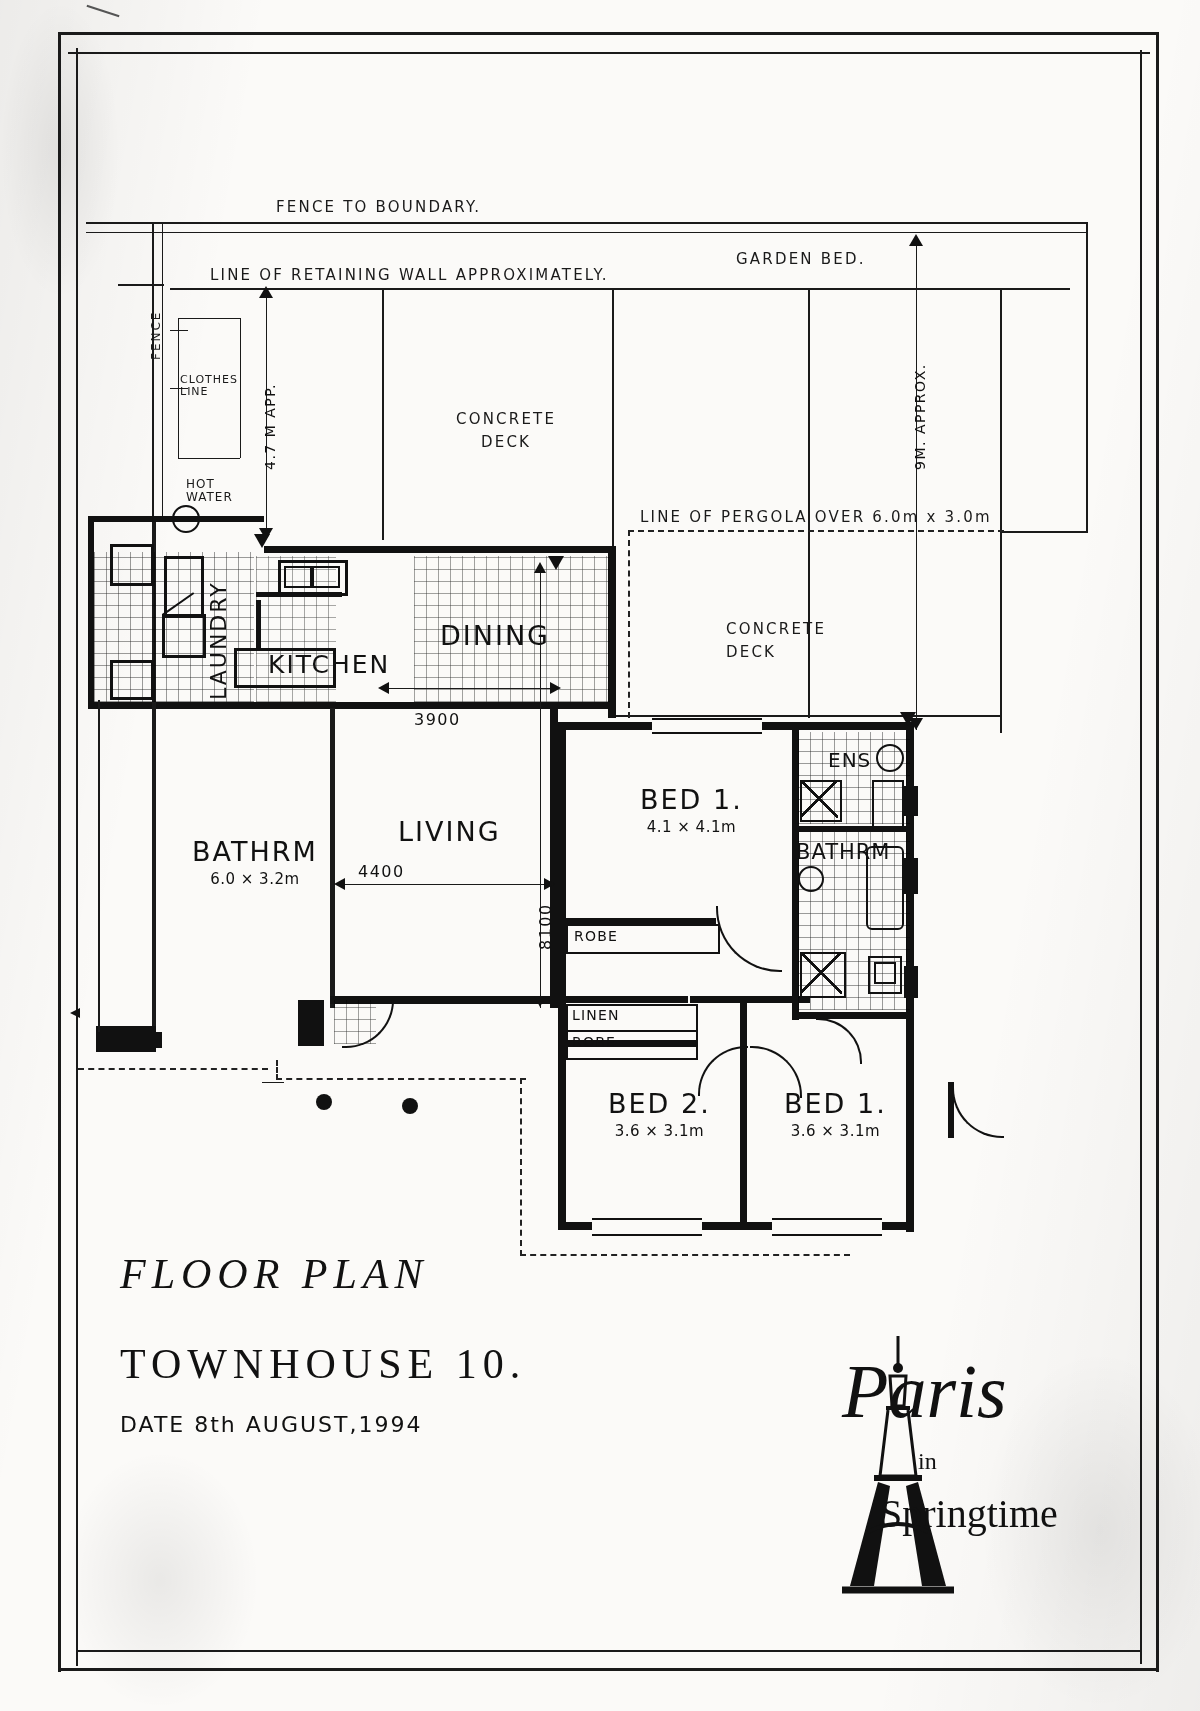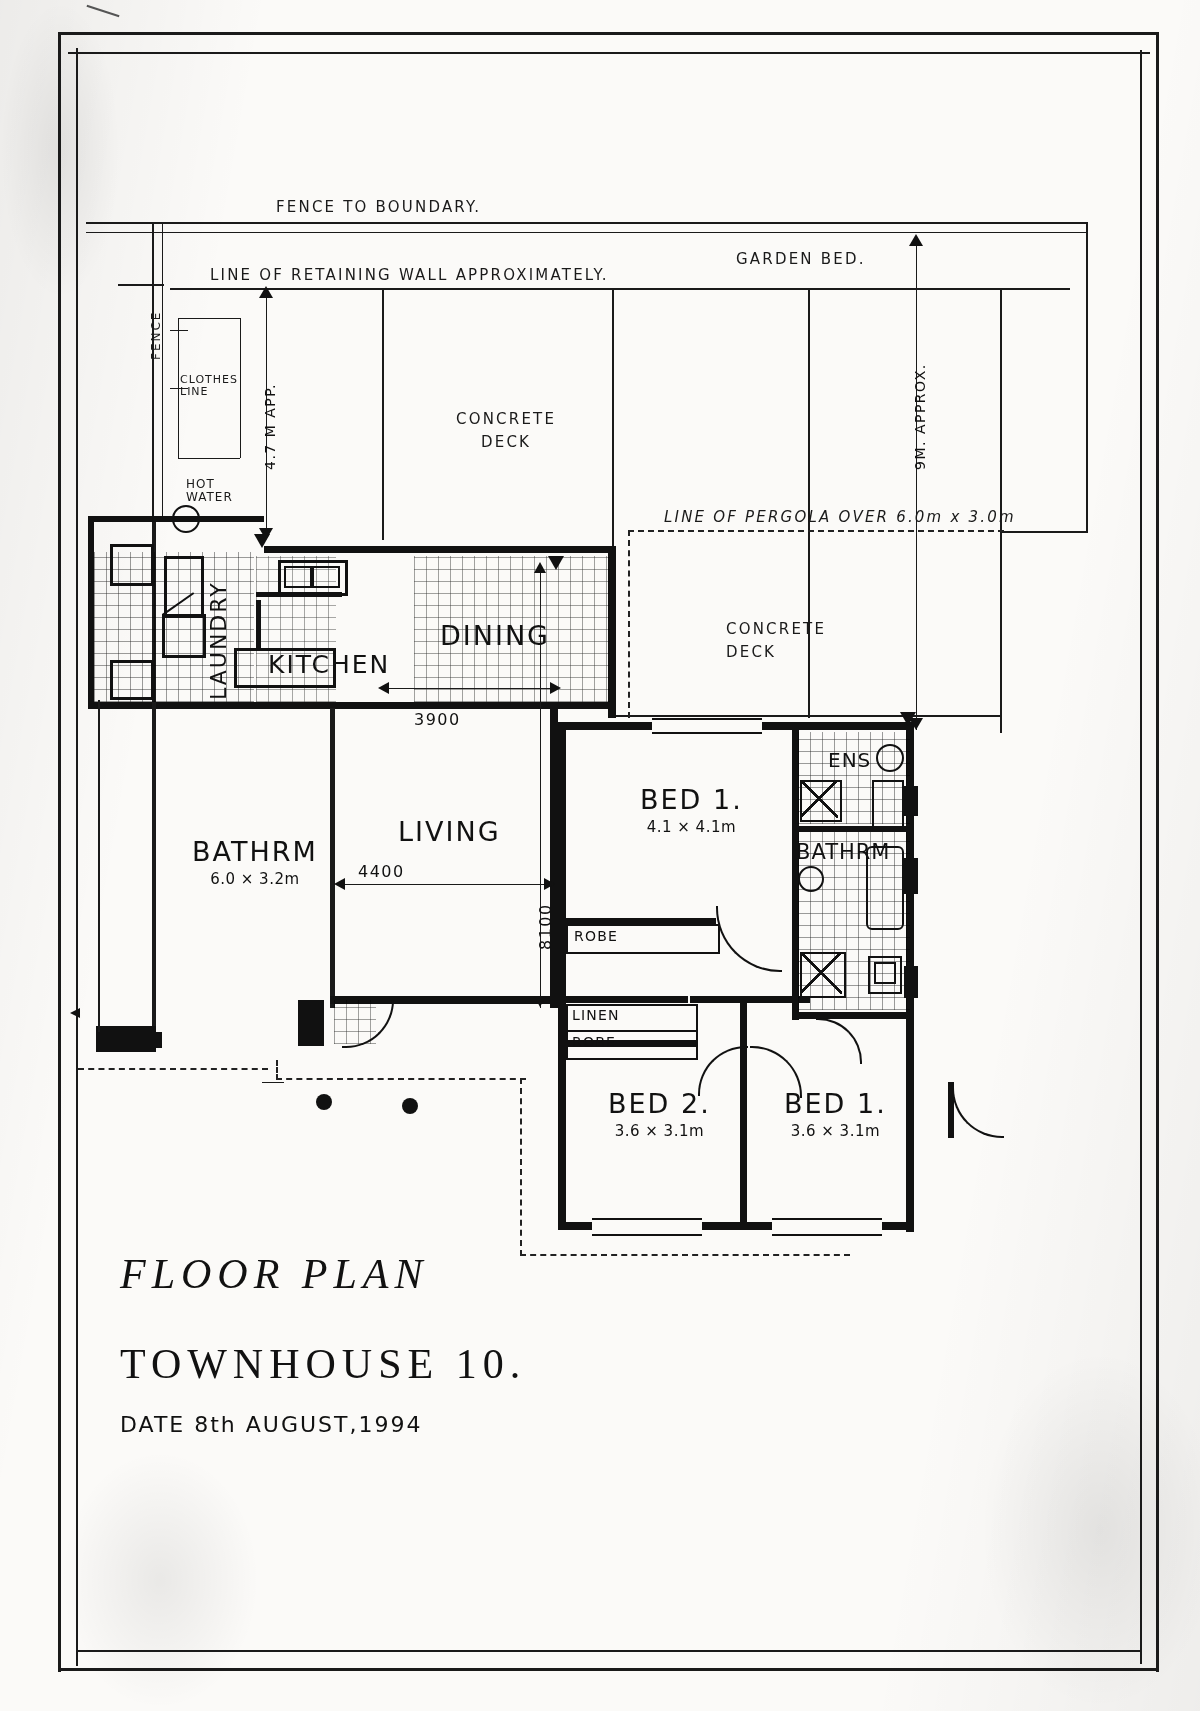--- a/index.html
+++ b/index.html
@@ -224,21 +224,21 @@
   <div class="v" style="left:916px;top:240px;height:490px;width:1px;"></div>
   <div style="position:absolute;left:909px;top:234px;width:0;height:0;border-left:7px solid transparent;border-right:7px solid transparent;border-bottom:12px solid #111;"></div>
   <div style="position:absolute;left:909px;top:718px;width:0;height:0;border-left:7px solid transparent;border-right:7px solid transparent;border-top:12px solid #111;"></div>
   <div class="dimlabel rot90" style="left:912px;top:470px;font-size:14px;">9M. APPROX.</div>
 
   <div class="note" style="left:456px;top:408px;line-height:1.5;text-align:center;">CONCRETE<br><span style="letter-spacing:2.2px;">DECK</span></div>
   <div class="note" style="left:726px;top:618px;line-height:1.5;">CONCRETE<br><span style="letter-spacing:2.2px;">DECK</span></div>
 
   <div class="dash-h" style="left:628px;top:530px;width:376px;"></div>
   <div class="dash-v" style="left:628px;top:530px;height:188px;"></div>
-  <div class="note" style="left:664px;top:508px;font-style:italic;">LINE  OF  PERGOLA  OVER  6.0m x 3.0m</div>
+  <div class="note" style="left:640px;top:508px;">LINE  OF  PERGOLA  OVER  6.0m x 3.0m</div>
 
   <div class="wall" style="left:88px;top:516px;width:176px;height:6px;"></div>
   <div class="wall" style="left:264px;top:546px;width:352px;height:7px;"></div>
   <div class="wall" style="left:88px;top:516px;width:6px;height:192px;"></div>
   <div class="wall" style="left:88px;top:702px;width:528px;height:7px;"></div>
   <div class="wall" style="left:608px;top:546px;width:8px;height:172px;"></div>
 
   <div class="v" style="left:152px;top:522px;height:520px;width:4px;"></div>
   <div class="wall" style="left:116px;top:1032px;width:46px;height:16px;"></div>
   <div class="wall" style="left:298px;top:1000px;width:26px;height:46px;"></div>
@@ -393,13 +393,31 @@
   <div style="position:absolute;left:566px;top:1030px;width:128px;height:26px;border:2px solid #111;"></div>
   <div class="boxlabel" style="left:572px;top:1034px;">ROBE</div>
 
   <div style="position:absolute;left:70px;top:1008px;width:10px;height:10px;background:#111;clip-path:polygon(0 50%,100% 0,100% 100%);"></div>
   <div style="position:absolute;left:86px;top:10px;width:34px;height:2px;background:#555;transform:rotate(18deg);"></div>
 
   <div class="title-main" style="left:120px;top:1250px;font-style:italic;">FLOOR PLAN</div>
   <div class="title-main" style="left:120px;top:1340px;">TOWNHOUSE 10.</div>
   <div class="title-sub" style="left:120px;top:1412px;">DATE 8th AUGUST,1994</div>
 
+  <div style="position:absolute;left:818px;top:1320px;width:300px;height:290px;">
+
+    <svg width="140" height="270" viewBox="0 0 140 270" style="position:absolute;left:10px;top:16px;">
+      <line x1="70" y1="0" x2="70" y2="30" stroke="#111" stroke-width="3"></line>
+      <circle cx="70" cy="32" r="5" fill="#111"></circle>
+      <path d="M62 40 L78 40 L76 70 L64 70 Z" fill="none" stroke="#111" stroke-width="3"></path>
+      <line x1="58" y1="72" x2="82" y2="72" stroke="#111" stroke-width="4"></line>
+      <path d="M60 74 L52 140 L88 140 L80 74" fill="none" stroke="#111" stroke-width="3"></path>
+      <line x1="46" y1="142" x2="94" y2="142" stroke="#111" stroke-width="6"></line>
+      <path d="M50 146 L22 250 L46 250 L62 150" fill="#111"></path>
+      <path d="M90 146 L118 250 L94 250 L78 150" fill="#111"></path>
+      <path d="M40 196 Q70 180 100 196" fill="none" stroke="#111" stroke-width="4"></path>
+      <line x1="14" y1="254" x2="126" y2="254" stroke="#111" stroke-width="7"></line>
+    </svg>
+    <div class="logo-paris" style="left:24px;top:28px;">Paris</div>
+    <div class="logo-in" style="left:100px;top:128px;">in</div>
+    <div class="logo-spring" style="left:62px;top:170px;">Springtime</div>
+  </div>
 </div>
 
 </body></html>

